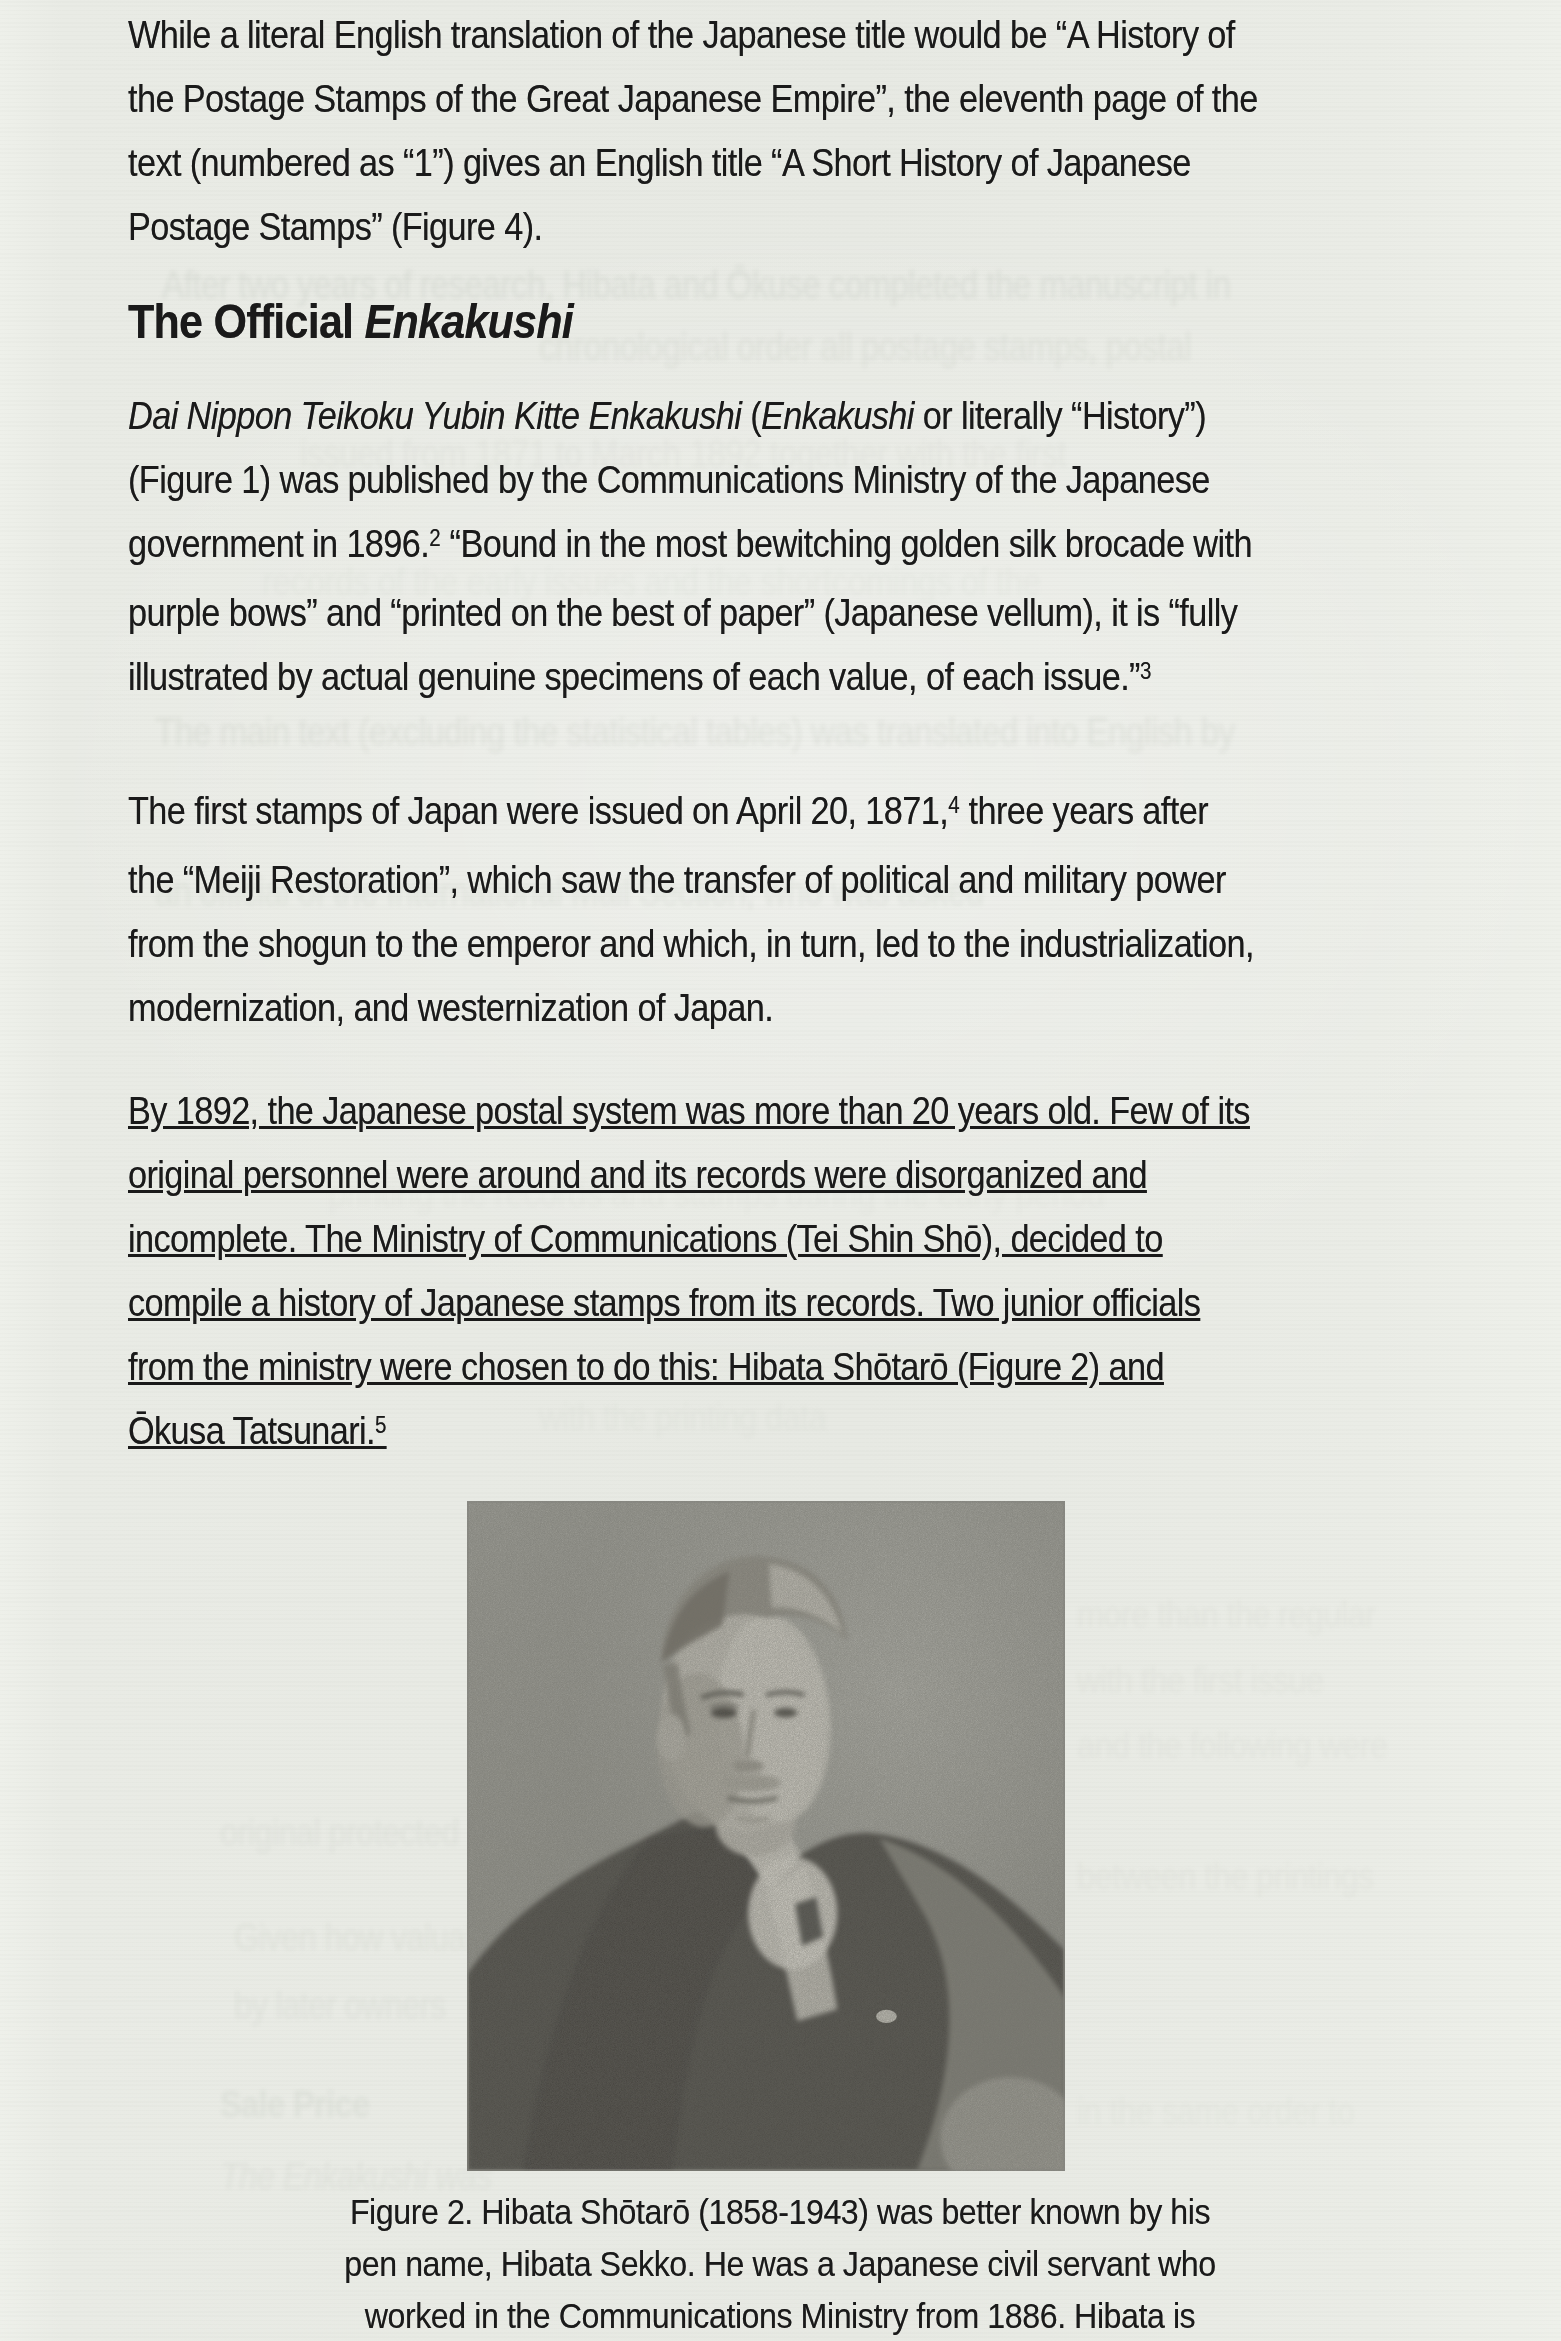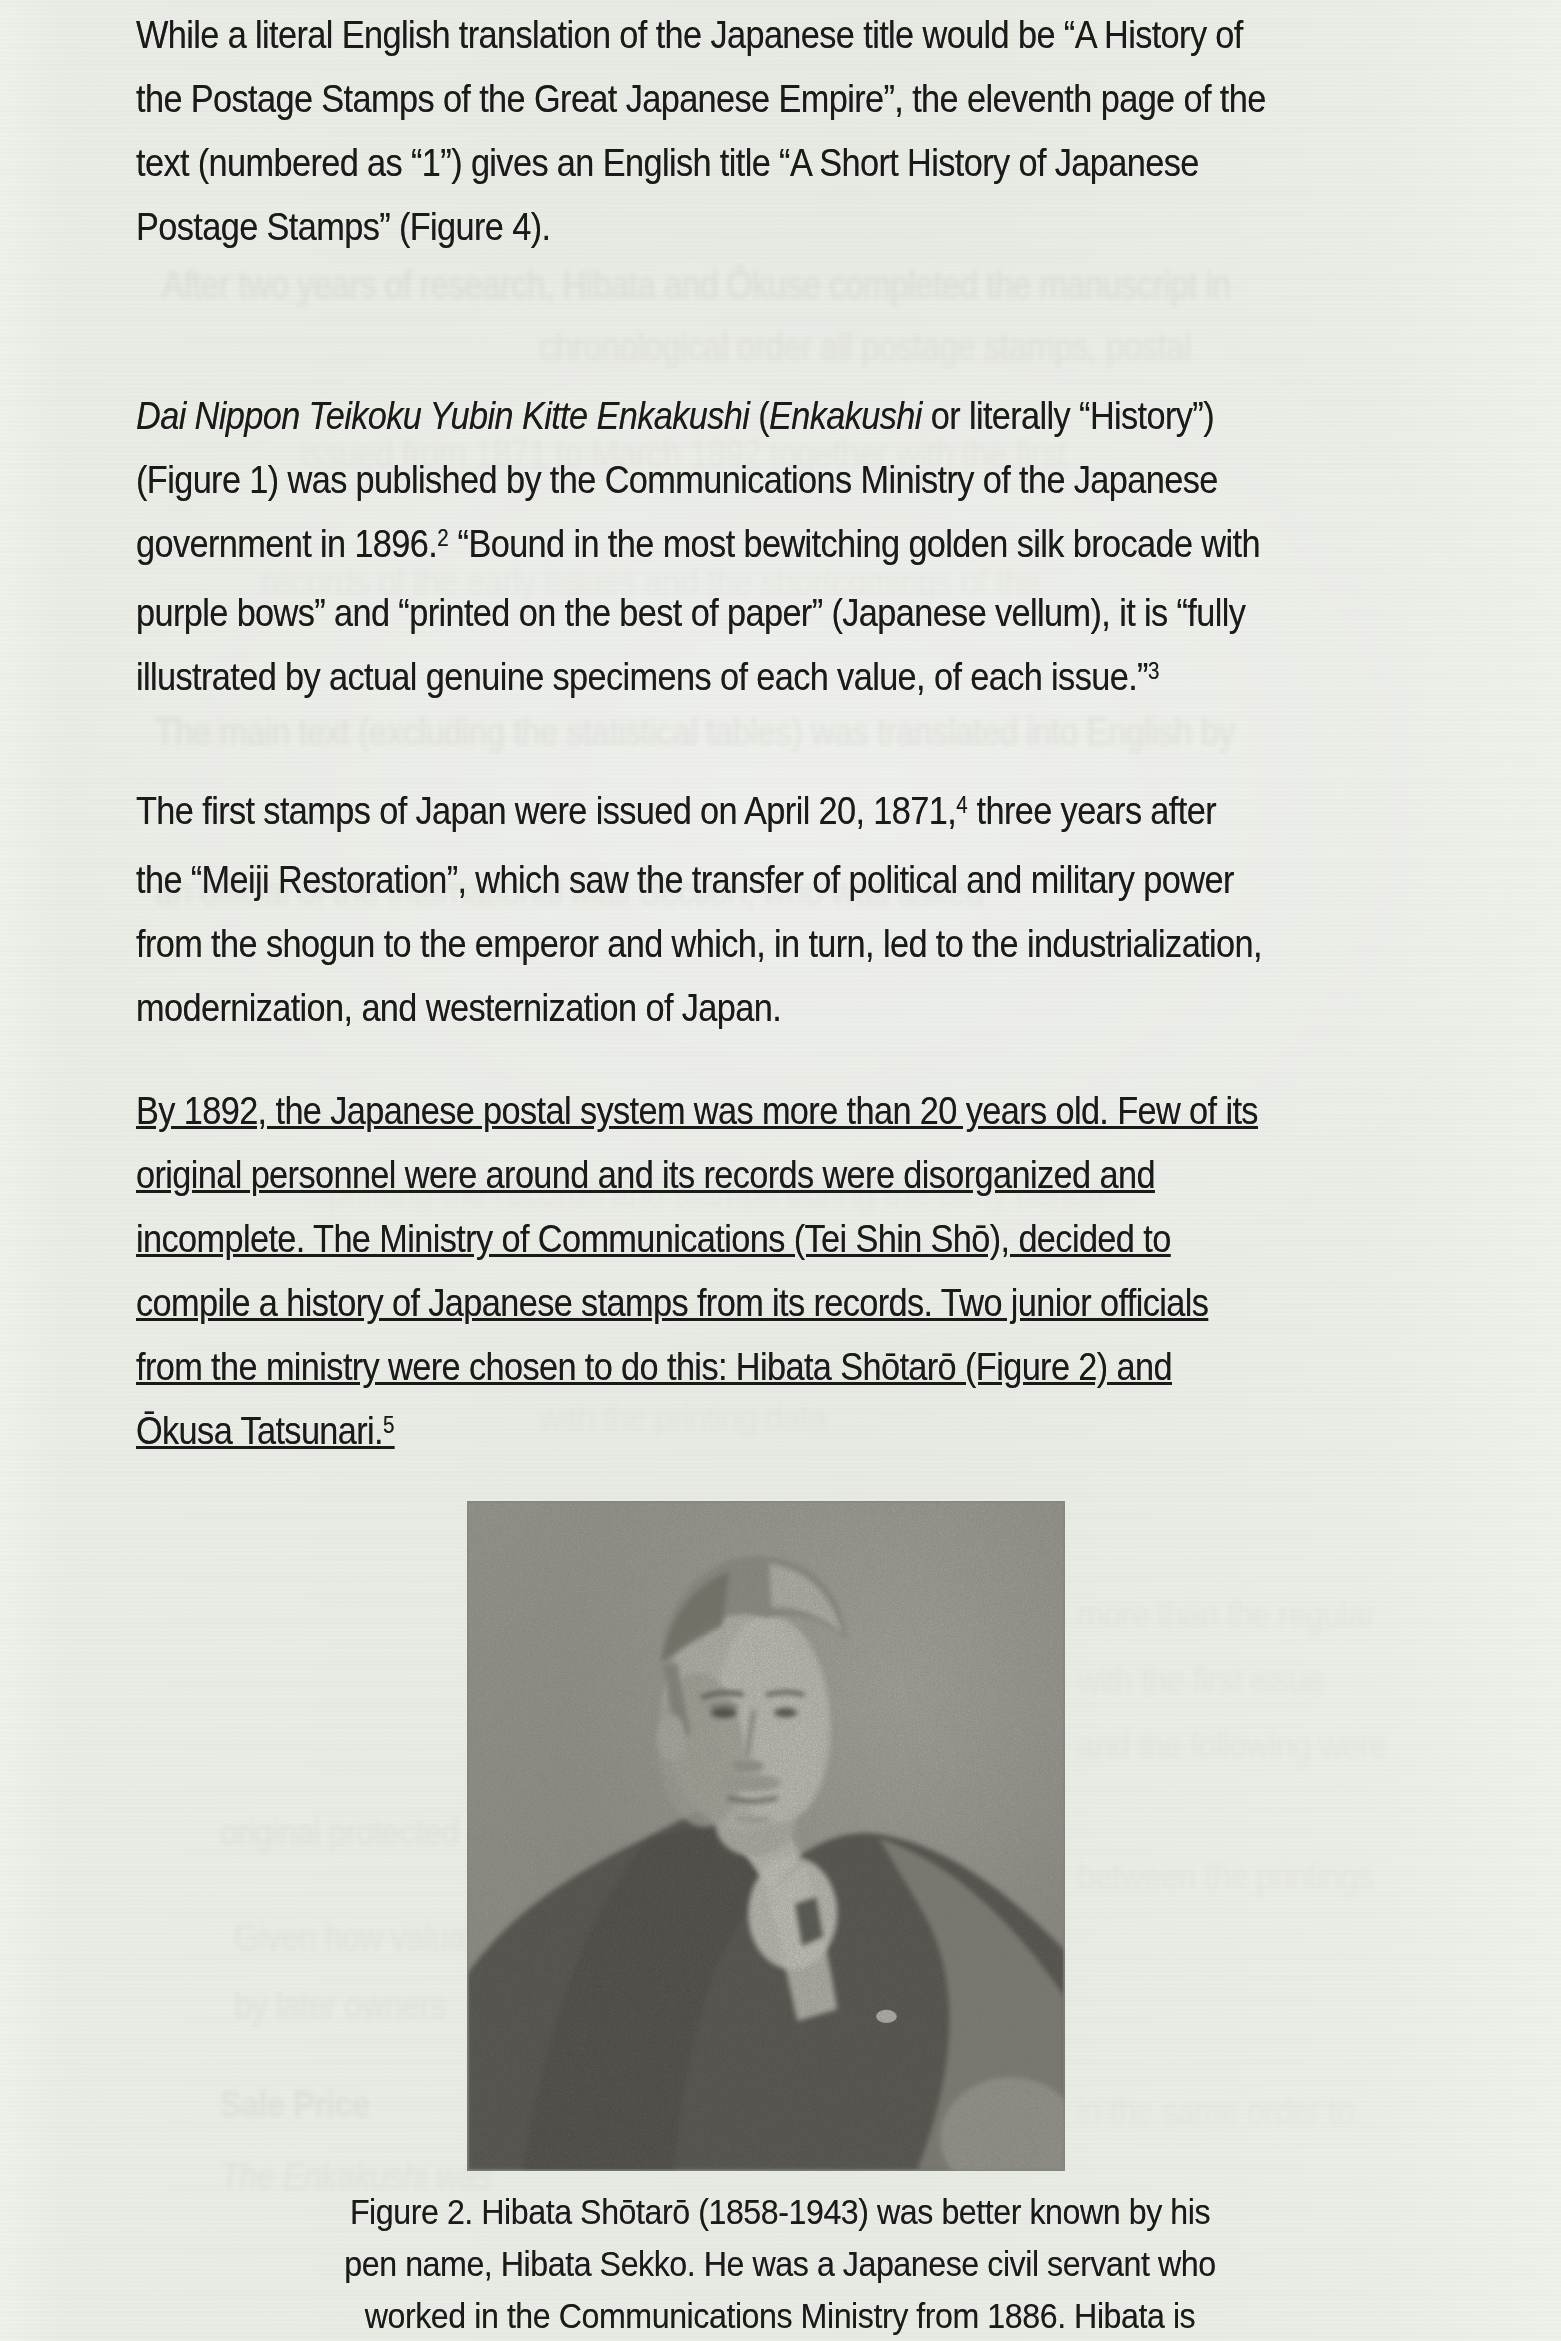--- a/index.html
+++ b/index.html
@@ -16,21 +16,21 @@
     font-family:"Liberation Sans", sans-serif;
   }
   
   .bleed-layer{position:absolute; inset:0; color:var(--ghost); filter:blur(1.9px);}
   .ghost-line{
     position:absolute; white-space:nowrap; letter-spacing:-0.7px;
     transform:scaleX(0.88); transform-origin:0 0; line-height:64px;
   }
   
   .text-layer{position:absolute; inset:0; color:var(--ink); filter:blur(0.4px) contrast(1.04);}
-  .blk{position:absolute; left:136px; width:1396px;}
+  .blk{position:absolute; left:128px; width:1396px;}
   .line{
     white-space:nowrap; letter-spacing:-0.7px; line-height:64px; font-size:39px;
     transform:scaleX(0.88); transform-origin:0 50%;
     text-shadow:0 0 0.6px rgba(25,25,25,0.55);
   }
   .it{font-style:italic;}
   .bd{font-weight:bold;}
   .sup{font-size:0.60em; position:relative; top:-0.48em; letter-spacing:0;}
   #blk-para1   {top:3.3px;}
   #blk-heading1{top:288px;}
@@ -77,20 +77,23 @@
       <div class="ghost-line" style="left: 1077px; top: 1845px; font-size: 37px; opacity: 0.07;">between the printings</div>
       <div class="ghost-line" style="left: 1077px; top: 2080px; font-size: 37px; opacity: 0.06;">in the same order to</div>
     </div>
 
   <div class="text-layer" id="text-blocks">
       <div id="blk-para1" class="blk">
         <div class="line"><span>While a literal English translation of the Japanese title would be “A History of</span></div>
         <div class="line"><span>the Postage Stamps of the Great Japanese Empire”, the eleventh page of the</span></div>
         <div class="line"><span>text (numbered as “1”) gives an English title “A Short History of Japanese</span></div>
         <div class="line"><span>Postage Stamps” (Figure 4).</span></div>
+      </div>
+      <div id="blk-heading1" class="blk">
+        <div class="line"><span class="bd">The Official </span><span class="it bd">Enkakushi</span></div>
       </div>
       <div id="blk-para2" class="blk">
         <div class="line"><span class="it">Dai Nippon Teikoku Yubin Kitte Enkakushi</span><span> (</span><span class="it">Enkakushi</span><span> or literally “History”)</span></div>
         <div class="line"><span>(Figure 1) was published by the Communications Ministry of the Japanese</span></div>
         <div class="line"><span>government in 1896.</span><span class="sup">2</span><span> “Bound in the most bewitching golden silk brocade with</span></div>
         <div class="line"><span>purple bows” and “printed on the best of paper” (Japanese vellum), it is “fully</span></div>
         <div class="line"><span>illustrated by actual genuine specimens of each value, of each issue.”</span><span class="sup">3</span></div>
       </div>
       <div id="blk-para3" class="blk">
         <div class="line"><span>The first stamps of Japan were issued on April 20, 1871,</span><span class="sup">4</span><span> three years after</span></div>

